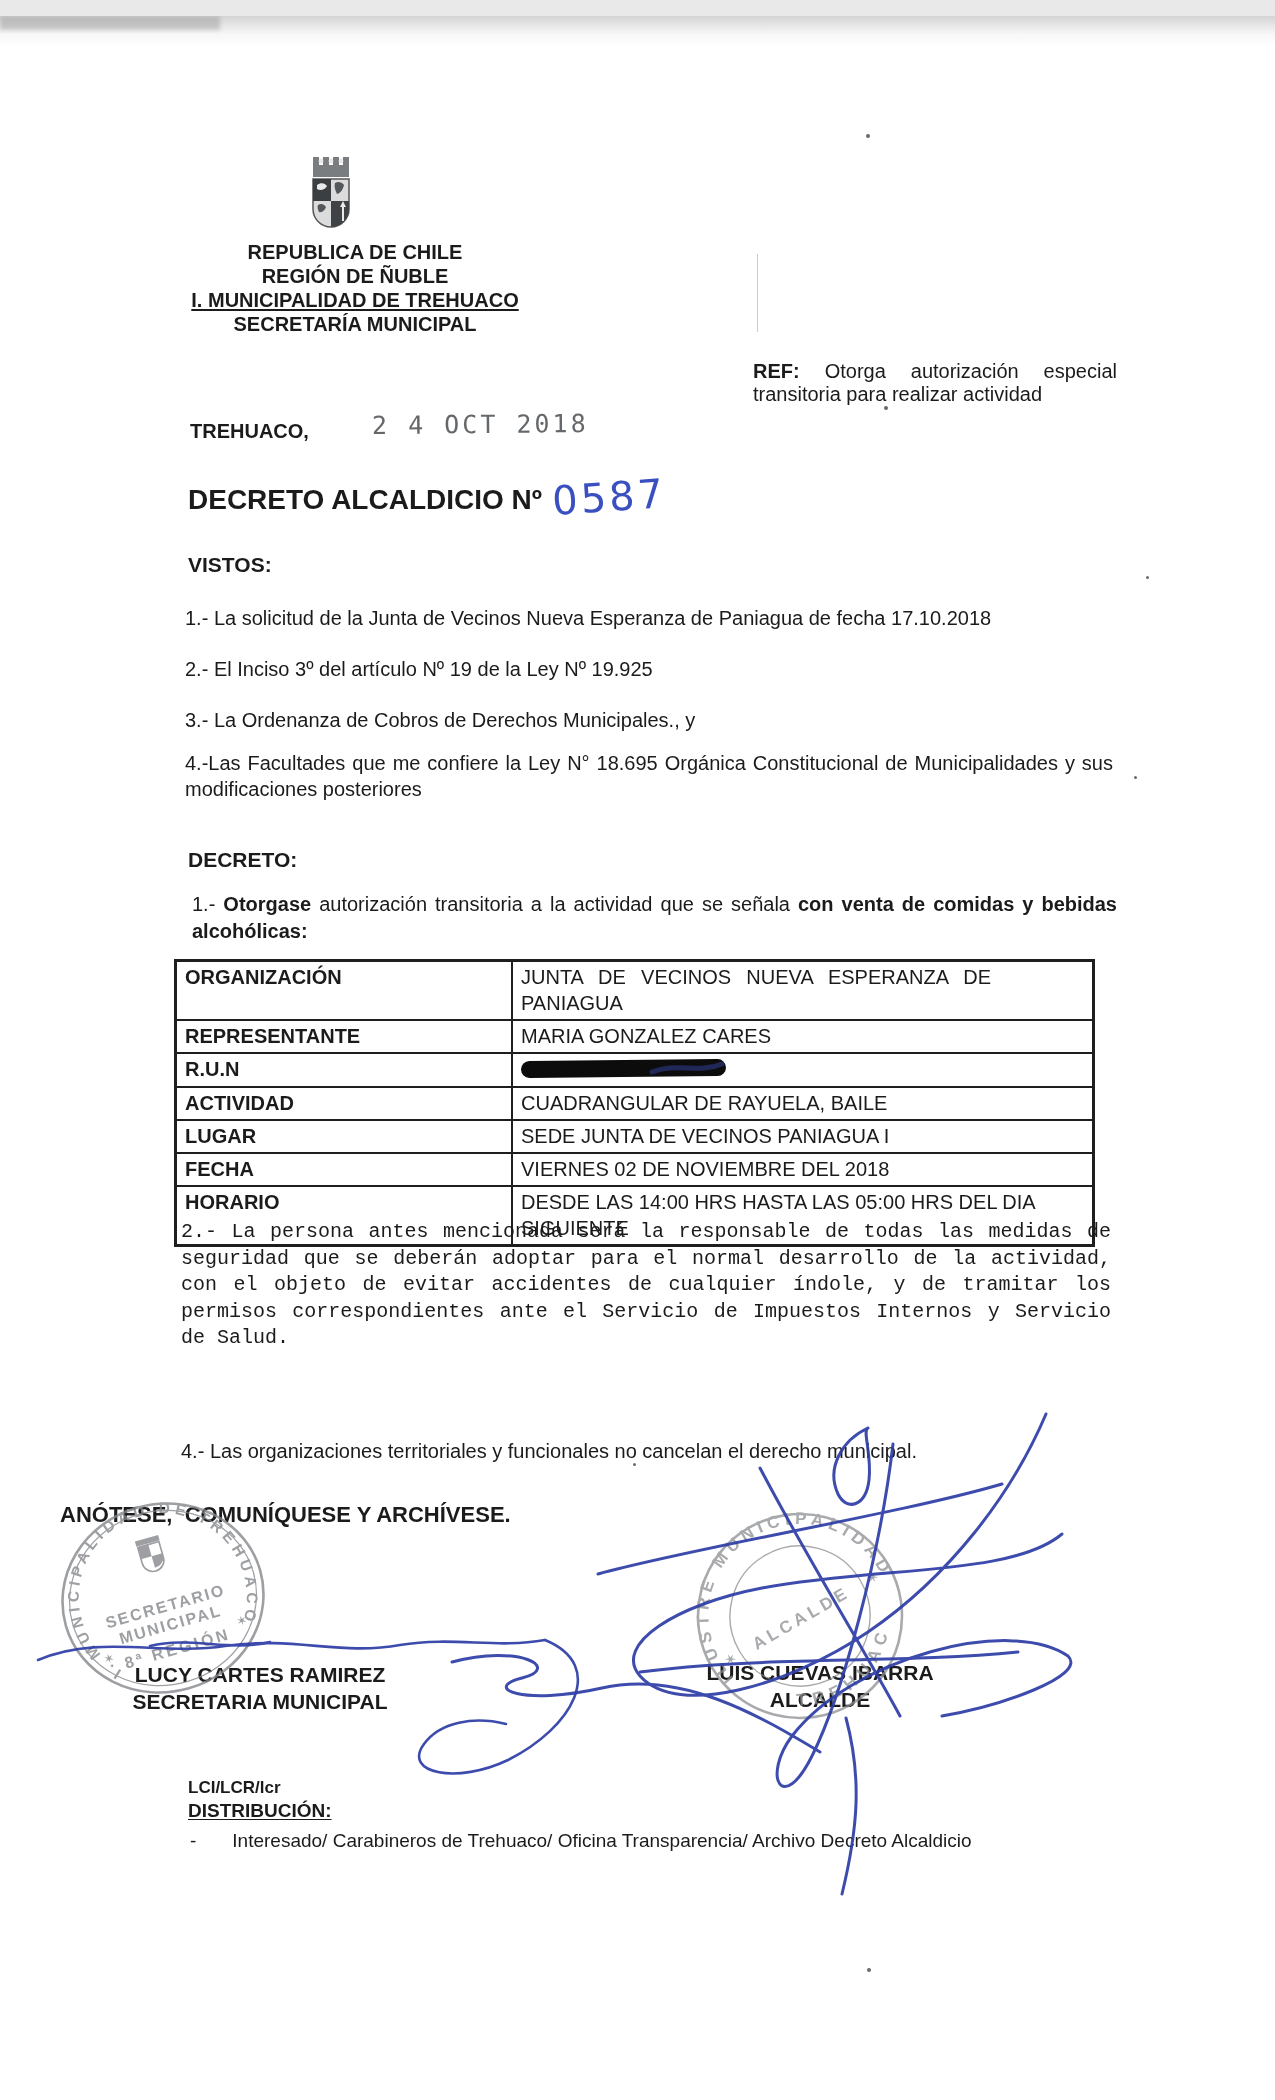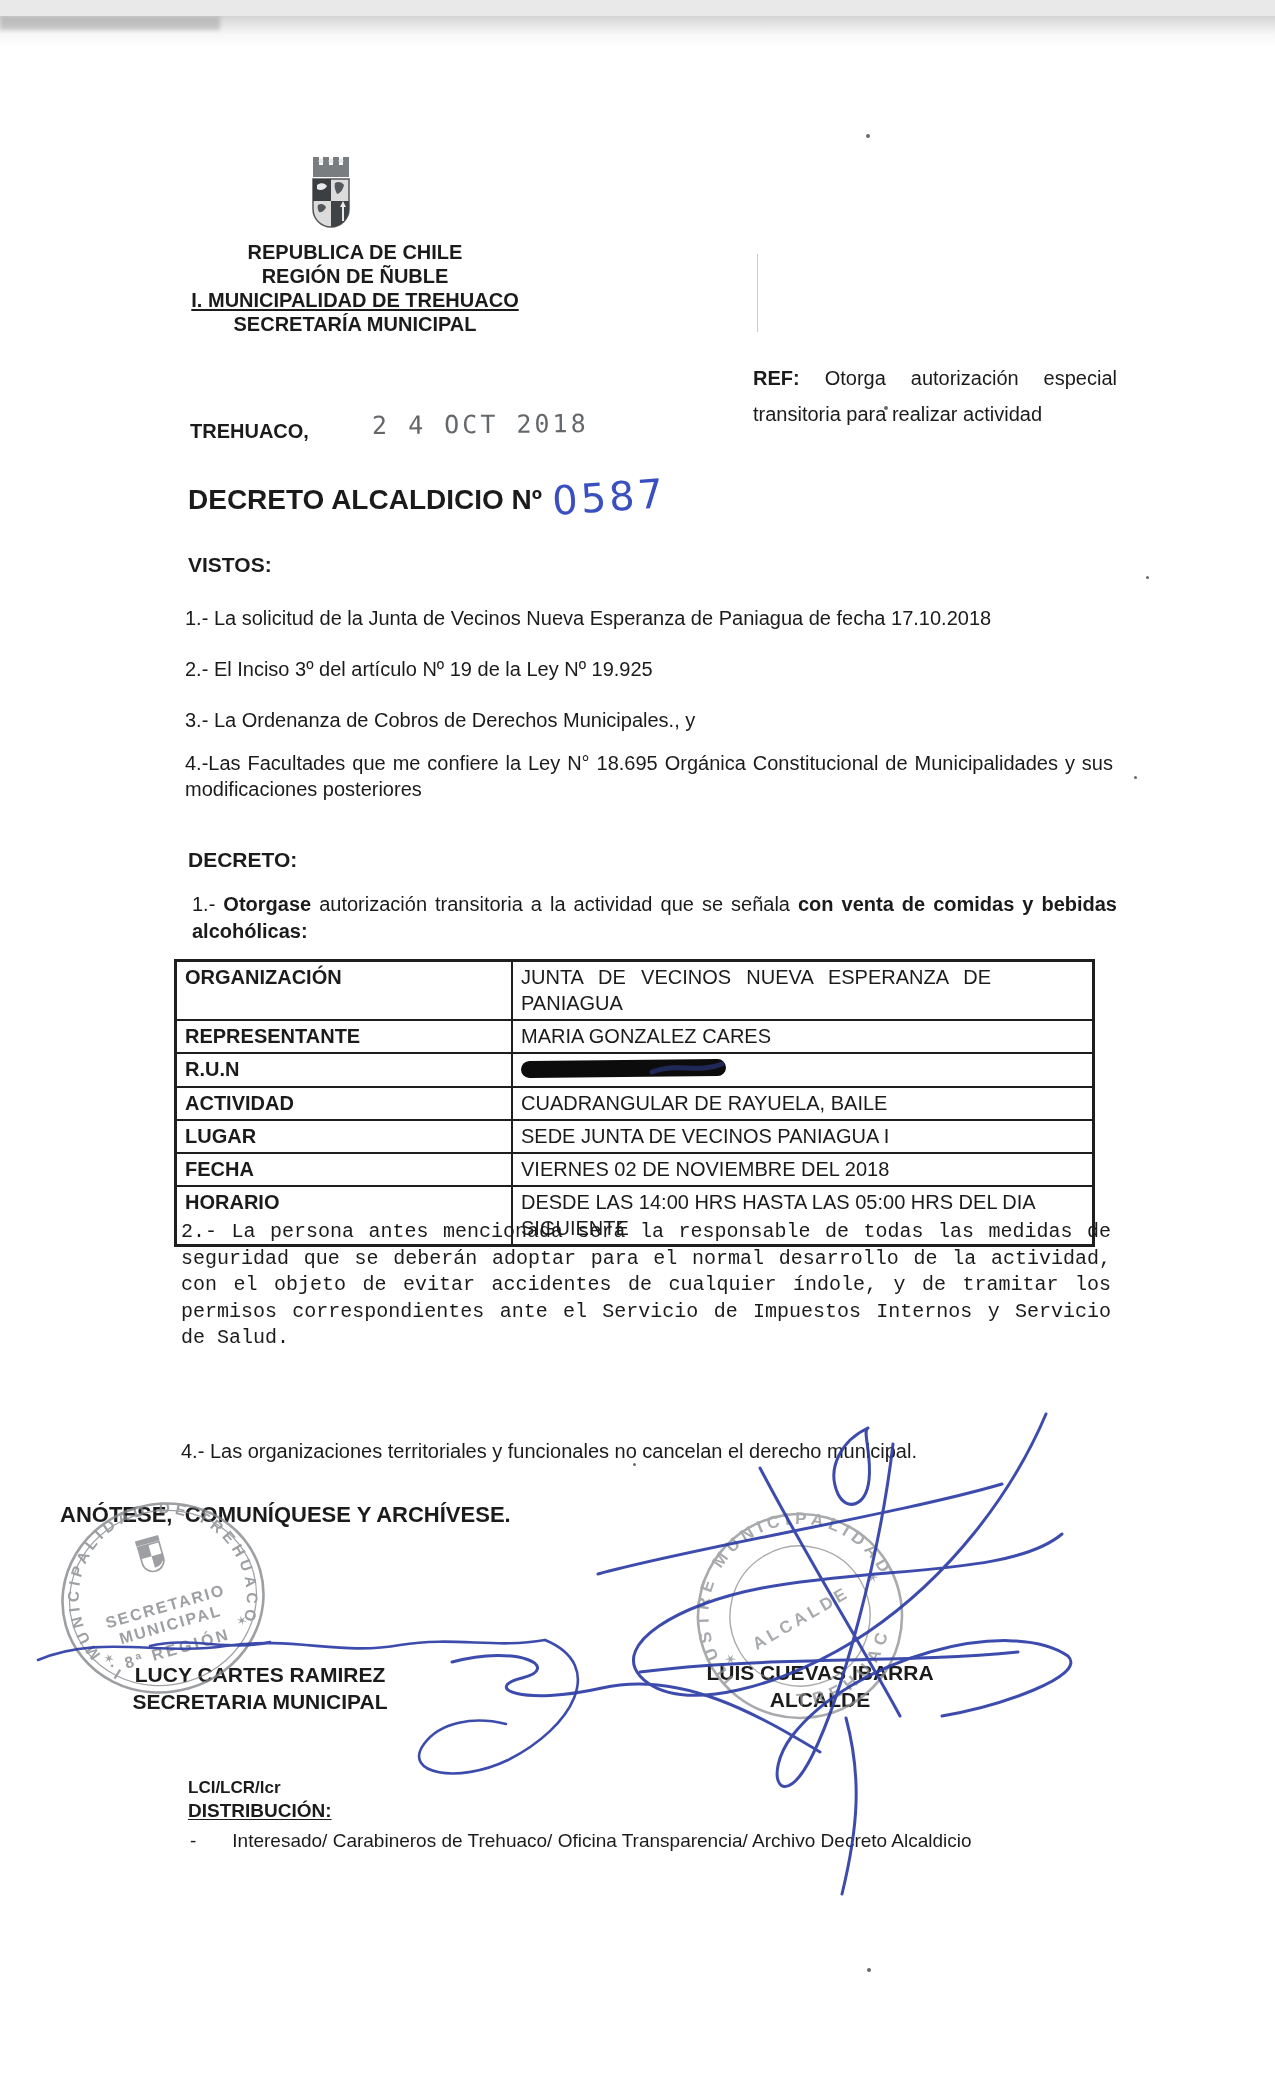--- a/index.html
+++ b/index.html
@@ -12,21 +12,21 @@
   
   .scan-top{left:0;top:0;width:1275px;height:30px;
     background:linear-gradient(180deg,rgba(160,160,160,.45),rgba(200,200,200,.15) 60%,transparent);}
   .scan-corner{left:0;top:0;width:220px;height:14px;background:rgba(130,130,130,.35);filter:blur(2px);}
   .scan-fold{left:757px;top:238px;width:1px;height:78px;background:rgba(150,150,160,.5);}
   .speck{position:absolute;width:4px;height:4px;border-radius:50%;background:#444;opacity:.8;}
   
   .crest{left:299px;top:137px;width:64px;height:84px;}
   .hdr{left:140px;top:224px;width:430px;text-align:center;font-weight:bold;font-size:20px;line-height:24px;}
   .hdr .u{text-decoration:underline;text-underline-offset:2px;}
-  .ref{left:753px;top:344px;width:364px;font-size:20px;line-height:36px;text-align:justify;}
+  .ref{left:753px;top:344px;width:364px;font-size:20px;line-height:23px;text-align:justify;}
   .ref b{font-weight:bold;}
   .city{left:190px;top:404px;font-size:20px;font-weight:bold;}
   .datestamp{left:372px;top:394px;font-family:"DejaVu Sans Mono",monospace;font-size:25px;
     color:#55585c;letter-spacing:3px;transform:rotate(-.5deg);opacity:.9;}
   .decree-title{left:188px;top:456px;font-size:28px;font-weight:bold;white-space:nowrap;}
   .decree-num{display:inline-block;color:#3b50c0;font-size:40px;font-weight:normal;
     transform:rotate(-4deg) translateY(2px);margin-left:10px;letter-spacing:3px;
     font-family:"DejaVu Sans",sans-serif;}
   .h-bold{font-size:21px;font-weight:bold;}
   .vh{left:188px;top:537px;}

